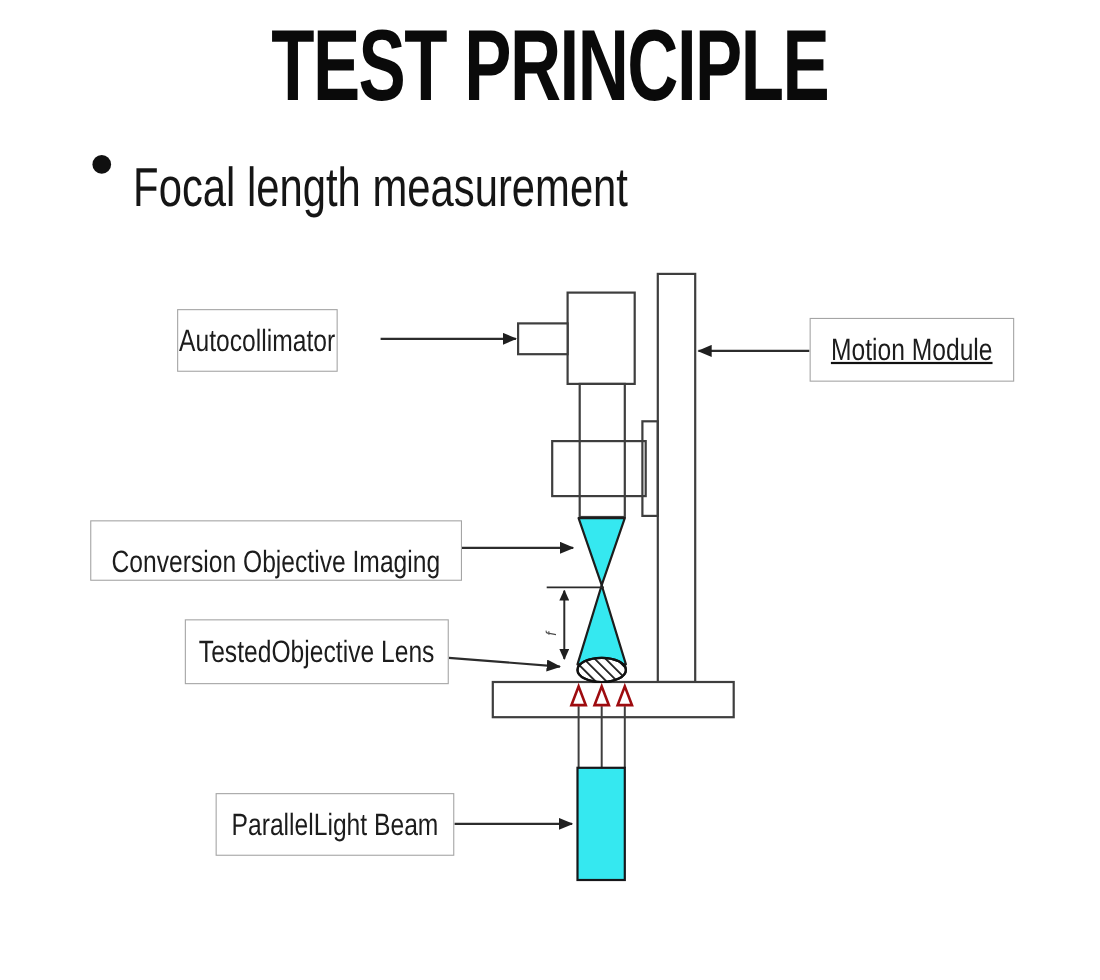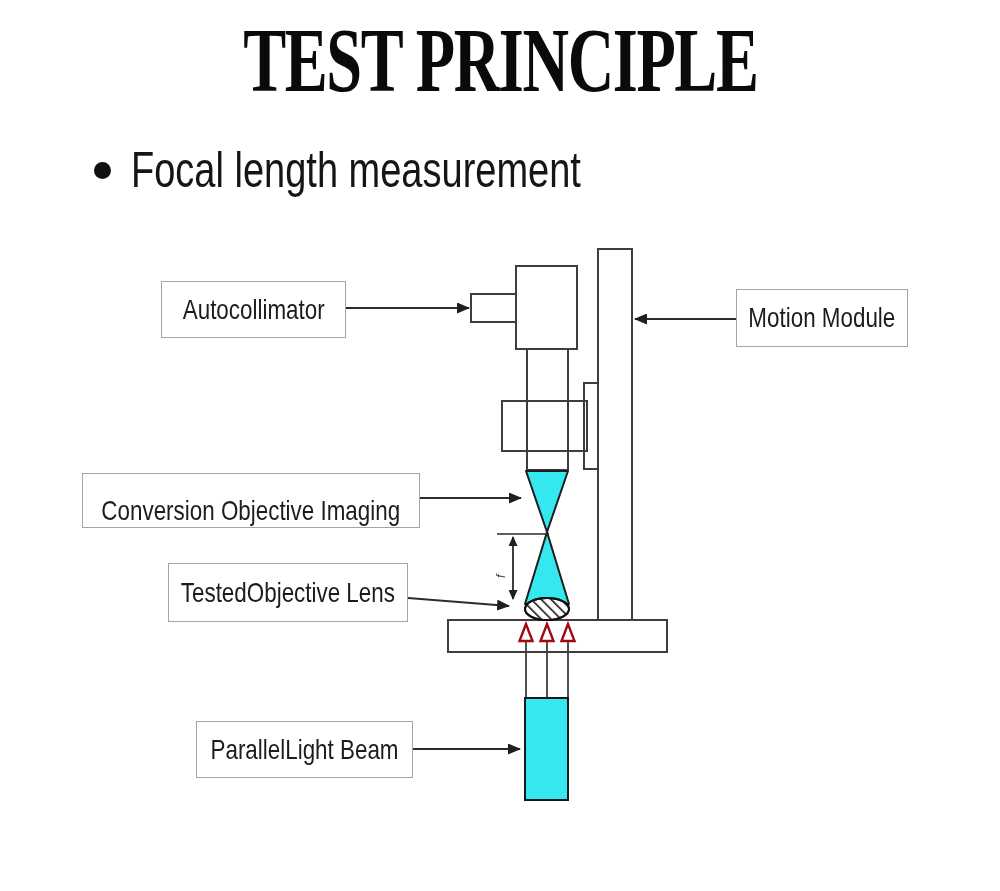--- a/index.html
+++ b/index.html
@@ -6,47 +6,47 @@
   #page{
     position:relative;
     width:1000px;height:891px;
     background:#ffffff;
     overflow:hidden;
     font-family:"Liberation Sans", sans-serif;
     color:#111;
   }
   .abs{position:absolute;}
   
-  #title-wrap{top:14px;left:0;width:1000px;text-align:center;font-family:Liberation Serif, serif;}
+  #title-wrap{top:14px;left:0;width:1000px;text-align:center;}
   #title-wrap .t{
     display:inline-block;
     font-size:92px;font-weight:bold;line-height:1.0;
     letter-spacing:-2px;color:#0a0a0a;
     transform:scaleX(0.70);transform-origin:center;
     white-space:nowrap;
   }
   
-  #bullet-row{left:94px;top:141px;display:flex;align-items:center;}
+  #bullet-row{left:84px;top:141px;display:flex;align-items:flex-start;}
   #bullet-dot{width:17px;height:17px;border-radius:50%;background:#101010;flex:0 0 auto;}
   #bullet-text{
     margin-left:20px;font-size:50px;font-weight:400;color:#151515;
     transform:scaleX(0.76);transform-origin:left center;white-space:nowrap;
   }
   
   .lbl{
     position:absolute;background:#ffffff;border:1px solid #a5a5a5;
     display:flex;align-items:center;justify-content:center;
     box-sizing:border-box;
   }
   .lbl .txt{
     font-size:28px;color:#1c1c1c;white-space:nowrap;
     transform:scaleX(0.80);transform-origin:center;
   }
-  #lbl-autocollimator{left:161px;top:281px;width:185px;height:57px;}
-  #lbl-motion-module{left:736px;top:289px;width:172px;height:58px;}
+  #lbl-autocollimator{left:161px;top:281px;width:146px;height:57px;}
+  #lbl-motion-module{left:736px;top:289px;width:186px;height:58px;text-decoration:underline;}
   #lbl-conversion{left:82px;top:473px;width:338px;height:55px;align-items:flex-end;}
   #lbl-tested{left:168px;top:563px;width:240px;height:59px;}
   #lbl-parallel{left:196px;top:721px;width:217px;height:57px;justify-content:center;}
   
   #caption-wrap{top:816px;left:0;width:1000px;text-align:center;}
   #caption-wrap .c{
     display:inline-block;font-size:42px;color:#121212;
     transform:scaleX(0.73);transform-origin:center;white-space:nowrap;
   }
   #diagram-svg{top:0;left:0;}

